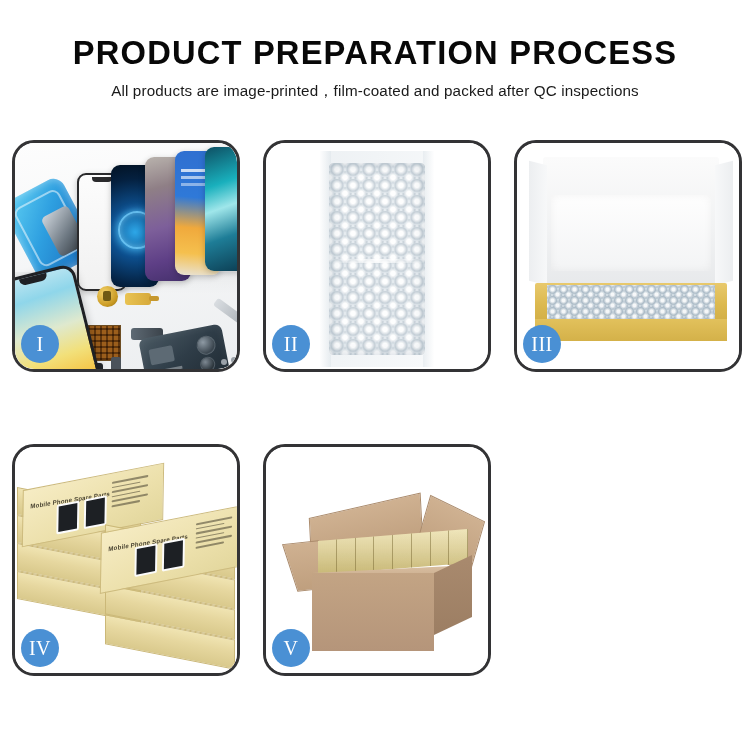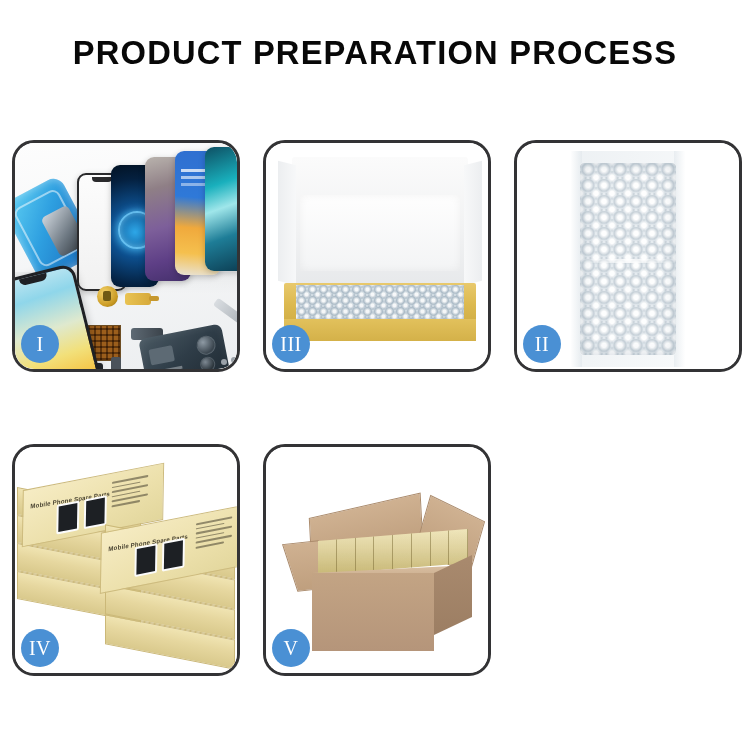--- a/index.html
+++ b/index.html
@@ -420,20 +420,21 @@
   .se-tab1 { position:absolute; left: 54px; top: 84px; width: 14px; height: 14px; background: rgba(130,104,78,0.5); }
   .se-tab2 { position:absolute; left: 54px; top: 140px; width: 14px; height: 14px; background: rgba(130,104,78,0.5); }
 </style>
 </head>
 <body>
 
 <div class="page">
 
   <div class="header">
     <div class="title">PRODUCT PREPARATION PROCESS</div>
+    <div class="subtitle">All products are image-printed，film-coated and packed after QC inspections</div>
   </div>
 
   <div class="grid">
 
     <div class="panel">
       <div class="panel-inner">
         <div class="p1-bg"></div>
         <div class="p1-shadowline"></div>
 
         <div class="blue-part"></div>
@@ -479,42 +480,42 @@
 
         <div class="big-phone">
           <div class="notch"></div>
         </div>
       </div>
       <div class="badge">I</div>
     </div>
 
     <div class="panel">
       <div class="panel-inner">
-        <div class="p3-bg"></div>
-        <div class="mb-lid"></div>
-        <div class="mb-foam"></div>
-        <div class="mb-tray">
-          <div class="mb-tray-inner"></div>
-        </div>
-        <div class="mb-front"></div>
-      </div>
-      <div class="badge">III</div>
-    </div>
-
-    <div class="panel">
-      <div class="panel-inner">
         <div class="p2-bg"></div>
         <div class="bubble-bag">
           <div class="bag-edge-l"></div>
           <div class="bag-edge-r"></div>
           <div class="bubble-sheet"></div>
           <div class="bubble-seam"></div>
         </div>
       </div>
       <div class="badge">II</div>
+    </div>
+
+    <div class="panel">
+      <div class="panel-inner">
+        <div class="p3-bg"></div>
+        <div class="mb-lid"></div>
+        <div class="mb-foam"></div>
+        <div class="mb-tray">
+          <div class="mb-tray-inner"></div>
+        </div>
+        <div class="mb-front"></div>
+      </div>
+      <div class="badge">III</div>
     </div>
 
     <div class="panel">
       <div class="panel-inner">
         <div class="p4-bg"></div>
         <div class="stack">
           <div class="sbox sb-r1"></div>
           <div class="sbox sb-r2"></div>
           <div class="sbox sb-r3"></div>
           <div class="sbox sb-r4"></div>

